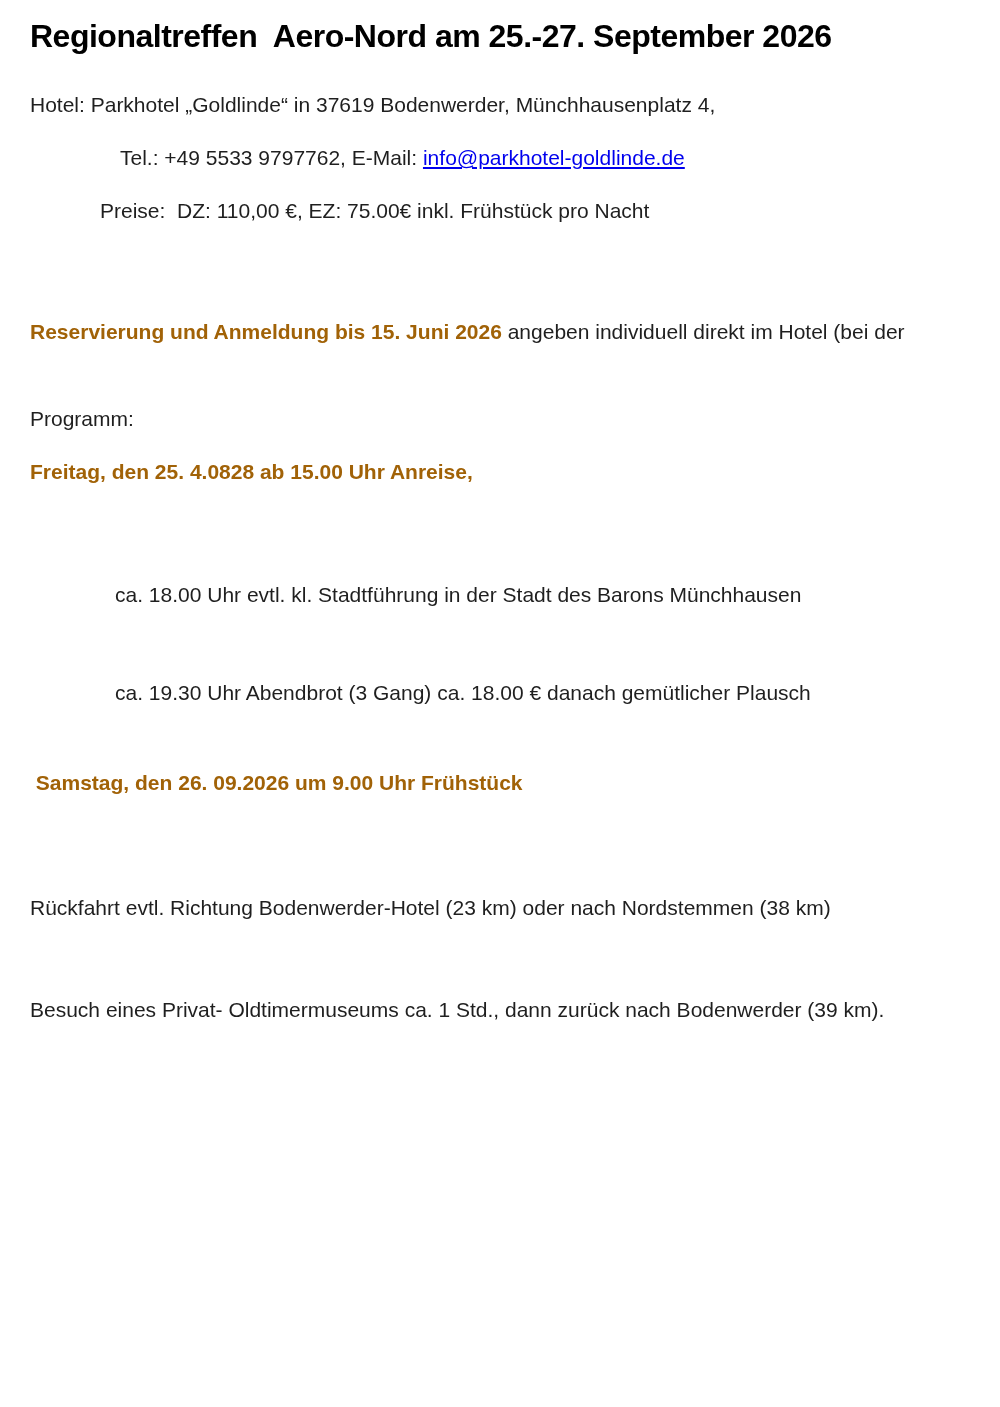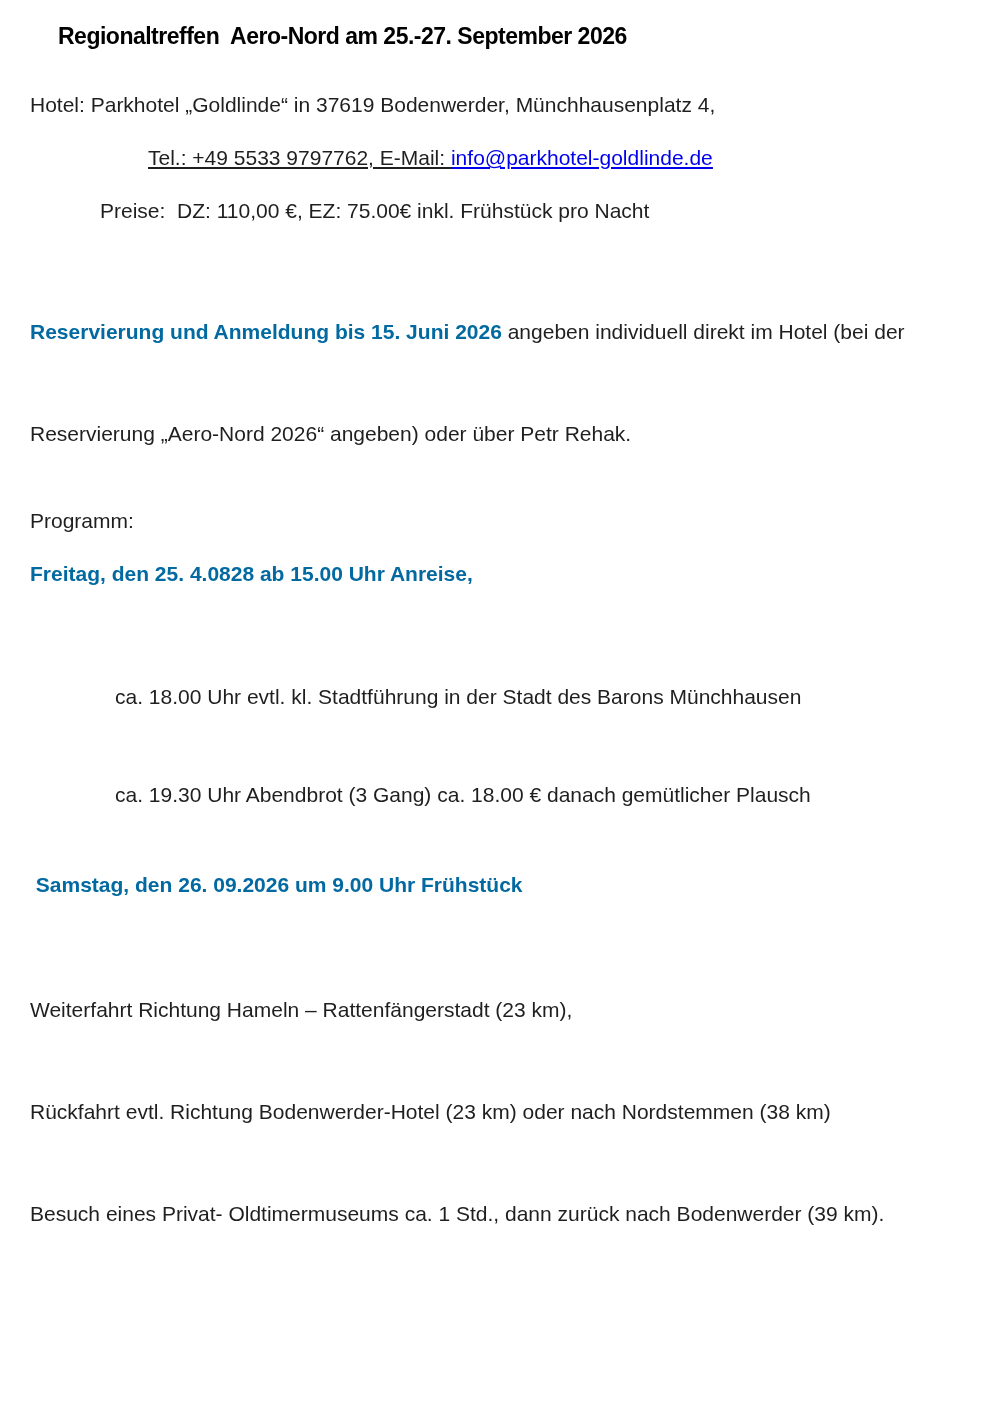--- a/index.html
+++ b/index.html
@@ -8,45 +8,44 @@
   }
   body {
     width: 1000px;
     height: 1407px;
     overflow: hidden;
     font-family: "Liberation Sans", sans-serif;
     color: #1f1f1f;
     padding: 20px 35px 0 30px;
   }
   .doc-title {
-    font-size: 23px;
+    font-size: 32px;
     line-height: 32px;
     font-weight: bold;
     color: #000000;
     letter-spacing: -0.5px;
     white-space: pre;
     margin-bottom: 36px;
-    margin-left: 28px;
   }
   .p {
     font-size: 21px;
     line-height: 34px;
     white-space: pre;
     margin-bottom: 19px;
   }
   .line {
     font-size: 21px;
     line-height: 34px;
     white-space: pre;
   }
-  .bold { font-weight: bold; color: #0369a1; }
+  .bold { font-weight: bold; color: #a16207; }
   .day-heading { margin-bottom: 23px; }
   .mb20 { margin-bottom: 20px; }
   .mb24 { margin-bottom: 24px; }
-  .indent-tel    { margin-left: 118px; text-decoration: underline; }
+  .indent-tel    { margin-left: 90px; }
   .indent-preise { margin-left: 70px; }
   .indent-ca     { margin-left: 85px; }
   .tight .line { line-height: 30px; }
   a.link {
     color: #0000EE;
     text-decoration: underline;
     cursor: pointer;
   }
 </style>
 </head>
@@ -55,32 +54,30 @@
 <h1 class="doc-title">Regionaltreffen  Aero-Nord am 25.-27. September 2026</h1>
 
 <div class="p">Hotel: Parkhotel „Goldlinde“ in 37619 Bodenwerder, Münchhausenplatz 4,</div>
 
 <div class="p indent-tel"><span>Tel.: +49 5533 9797762, E-Mail: </span><a class="link">info@parkhotel-goldlinde.de</a></div>
 
 <div class="p indent-preise">Preise:  DZ: 110,00 €, EZ: 75.00€ inkl. Frühstück pro Nacht</div>
 
 <div class="p">
   <div class="line"><span class="bold">Reservierung und Anmeldung bis 15. Juni 2026</span><span> angeben individuell direkt im Hotel (bei der</span></div>
-  <div class="line">Reservierung „Aero-Nord 2026“ angeben) oder über Petr Rehak.</div>
 </div>
 
 <div class="p">Programm:</div>
 
 <div class="p bold day-heading">Freitag, den 25. 4.0828 ab 15.00 Uhr Anreise,</div>
 
 <div class="p tight mb24">
   <div class="line indent-ca">ca. 18.00 Uhr evtl. kl. Stadtführung in der Stadt des Barons Münchhausen</div>
   <div class="line indent-ca">ca. 19.30 Uhr Abendbrot (3 Gang) ca. 18.00 € danach gemütlicher Plausch</div>
 </div>
 
 <div class="p bold day-heading"> Samstag, den 26. 09.2026 um 9.00 Uhr Frühstück</div>
 
 <div class="p mb20">
-  <div class="line">Weiterfahrt Richtung Hameln – Rattenfängerstadt (23 km),</div>
   <div class="line">Rückfahrt evtl. Richtung Bodenwerder-Hotel (23 km) oder nach Nordstemmen (38 km)</div>
   <div class="line">Besuch eines Privat- Oldtimermuseums ca. 1 Std., dann zurück nach Bodenwerder (39 km).</div>
   
 </div>
 
 </body></html>

